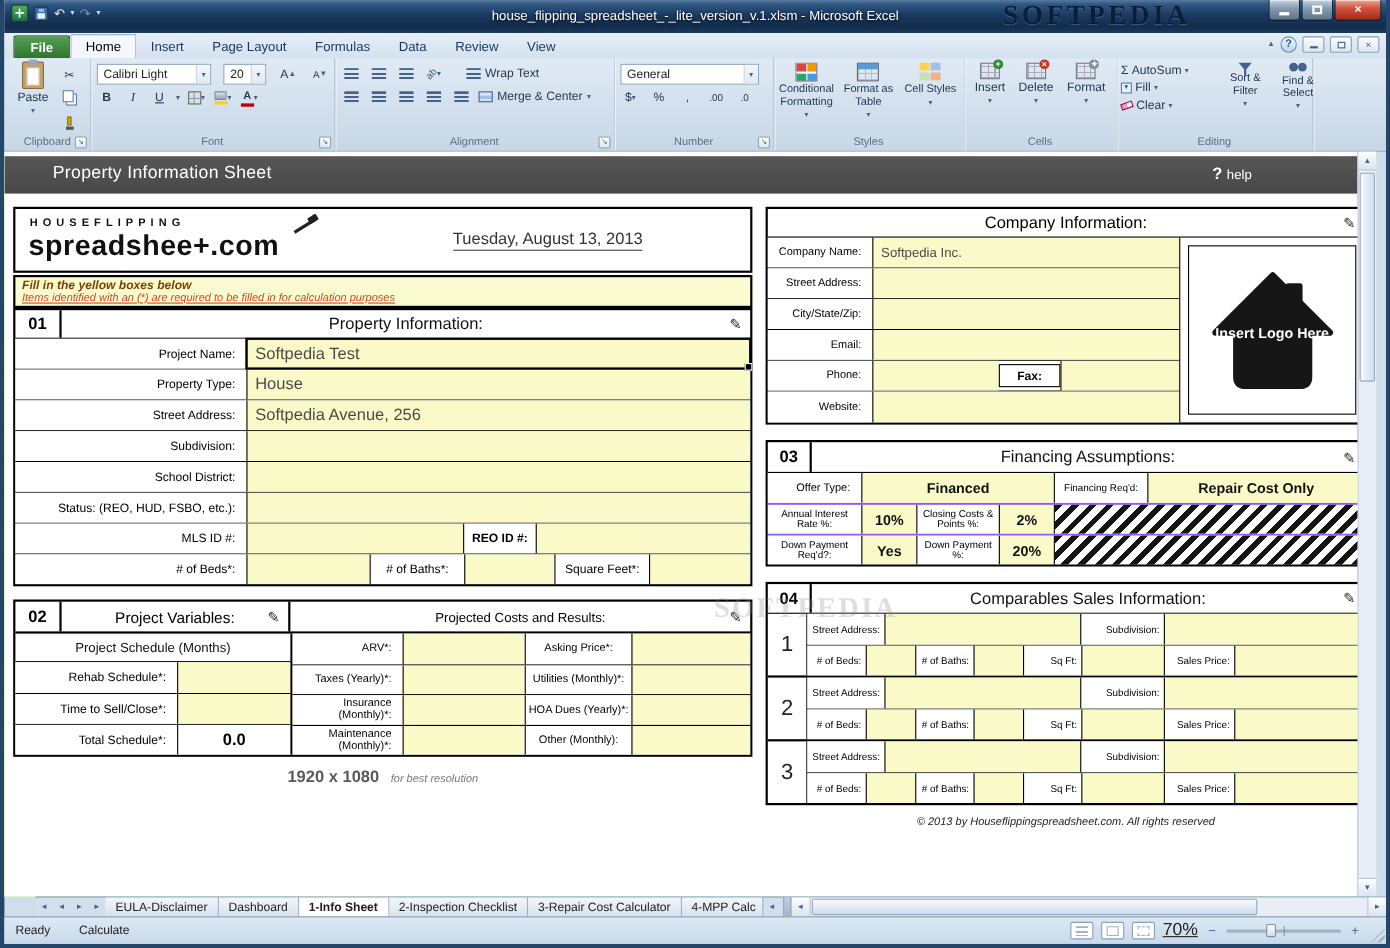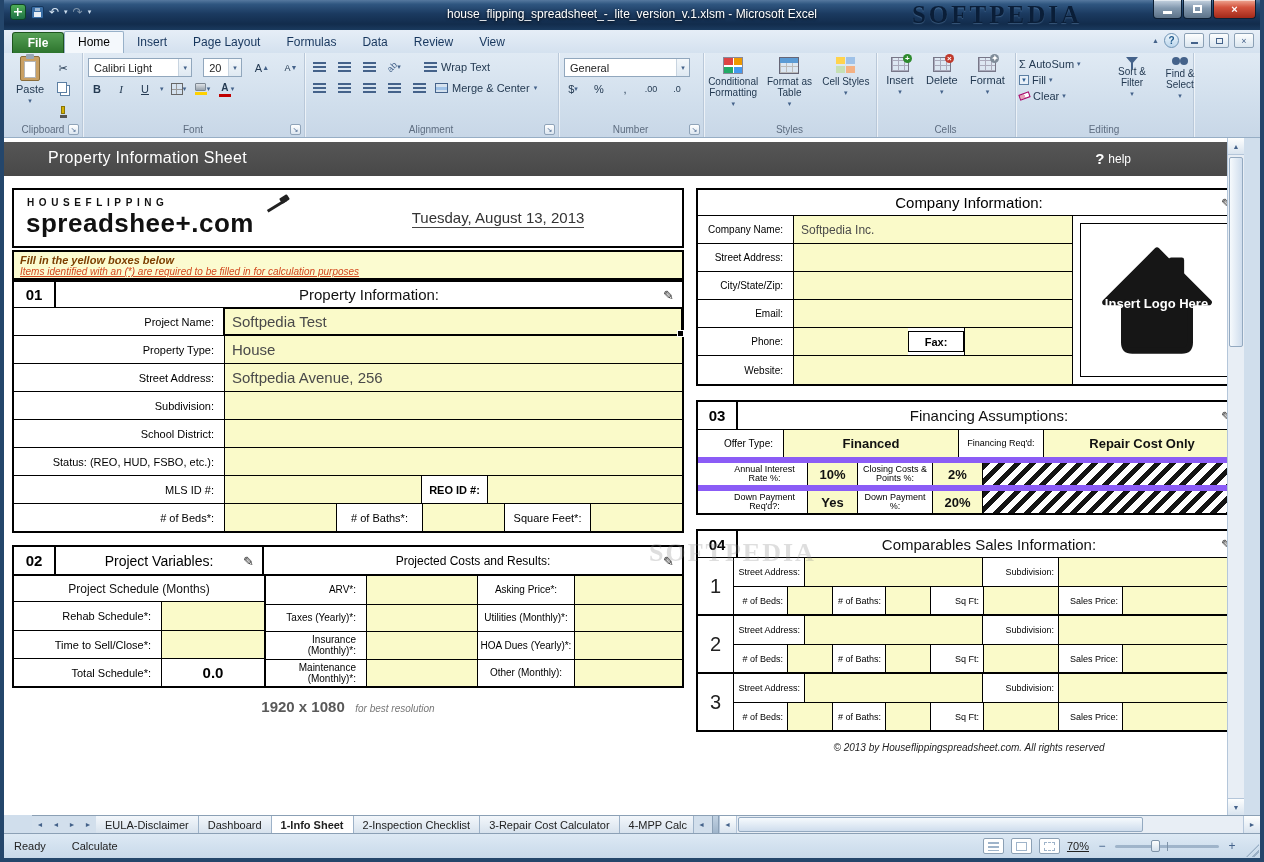--- a/index.html
+++ b/index.html
@@ -108,21 +108,21 @@
   .ic-eraser { width:11px; height:6px; background:linear-gradient(90deg,#e8a2b8 55%,#fff 55%); border:1px solid #a06; transform:rotate(-20deg); }
   .edit-right { position:absolute; left:94px; top:4px; display:flex; gap:2px; }
   .ic-funnel { width:0; height:0; border-left:6px solid transparent; border-right:6px solid transparent; border-top:7px solid #44628a; position:relative; }
   .ic-funnel::after { content:""; position:absolute; left:-1px; top:-1px; width:2px; height:6px; background:#44628a; }
   .ic-binoc { width:16px; height:9px; position:relative; }
   .ic-binoc::before,.ic-binoc::after { content:""; position:absolute; top:0; width:8px; height:8px; border-radius:50%; background:#44628a; }
   .ic-binoc::before { left:0; } .ic-binoc::after { right:0; }
   .cap2 { width:46px; line-height:11px; font-size:10px; }
 
   
-  .sheet-area { position:absolute; left:0; right:16px; top:138px; height:677px; background:#bef264; }
+  .sheet-area { position:absolute; left:0; right:9px; top:138px; height:677px; background:#bef264; }
   .content { position:absolute; left:0; top:0; right:17px; bottom:0; background:#fff; overflow:hidden; }
   .band { position:absolute; left:0; top:4px; right:0; height:34px; background:linear-gradient(#565656,#484848); color:#fff; z-index:3; }
   .band-title { position:absolute; left:44px; top:7px; font-size:16px; letter-spacing:.3px; }
   .band-help { position:absolute; right:96px; top:8px; font-size:12px; display:flex; align-items:center; gap:4px; }
   .band-help .q { font-size:15px; font-weight:bold; }
   .wm-mid { position:absolute; left:645px; top:400px; font-family:"Liberation Serif",serif; font-weight:bold; font-size:26px; letter-spacing:2px; color:#8a8a8a; opacity:.28; z-index:6; pointer-events:none; }
 
   .left-col { position:absolute; left:8px; top:50px; width:672px; z-index:2; }
   .right-col { position:absolute; left:692px; top:50px; width:546px; z-index:2; }
 
@@ -190,21 +190,21 @@
   .fax-lbl { border:1px solid #000; margin:3px 0; font-size:11px; font-weight:bold; display:flex; align-items:center; justify-content:center; background:#fff; }
   .logo-cell { flex:1; border-left:1px solid #000; position:relative; }
   .logo-inner { position:absolute; inset:7px; border:1px solid #000; display:flex; align-items:center; justify-content:center; }
   .logo-inner svg { width:118px; height:118px; }
   .ilh { position:absolute; left:0; right:0; top:52%; transform:translateY(-50%); text-align:center; color:#fff; font-weight:bold; font-size:13px; z-index:2; }
 
   
   .fin { margin-top:14px; }
   .fin .head { height:27px; display:grid; grid-template-columns:40px 1fr; }
   .fin-r1 { height:28px; border-top:1px solid #000; display:grid; grid-template-columns:85px 175px 85px 1fr; }
-  .fin-r2 { height:28px; border-top:6px solid #8b5cf6; display:grid; grid-template-columns:85px 50px 75px 50px 1fr;padding-left:24px; }
+  .fin-r2 { height:28px; border-top:2px solid #8b5cf6; display:grid; grid-template-columns:85px 50px 75px 50px 1fr; }
   .fin .cl { font-size:10px; }
   .fin .cl.sm { font-size:9px; line-height:9px; justify-content:center; text-align:center; padding:0 2px; border-left:none; }
   .fin .cl.smb { border-left:1px solid #000; }
   .fin-val { background:#fafac9; border-left:1px solid #000; display:flex; align-items:center; justify-content:center; font-weight:bold; font-size:13px; color:#111; }
   .hatch { border-left:1px solid #000; background:repeating-linear-gradient(135deg,#141414 0 5px,#fff 5px 11px); }
 
   
   .comp { margin-top:14px; }
   .comp .head { height:27px; display:grid; grid-template-columns:40px 1fr; border-bottom:1px solid #000; }
   .cgroup { display:flex; }
@@ -240,21 +240,21 @@
   
   .statusbar { position:absolute; left:0; right:0; top:833px; height:25px; background:linear-gradient(#dde9f4,#c8d9ea); border-top:1px solid #8ba0b5; display:flex; align-items:center; font-size:11px; color:#222; }
   .sb-ready { margin-left:10px; }
   .sb-calc { margin-left:26px; }
   .sb-right { margin-left:auto; display:flex; align-items:center; gap:7px; margin-right:22px; }
   .vbtn { width:21px; height:16px; border:1px solid #8ba0b5; background:#fff; border-radius:2px; display:flex; align-items:center; justify-content:center; }
   .vb-ic { width:11px; height:9px; }
   .vb1 { background:repeating-linear-gradient(180deg,#9fb4ca 0 2px,transparent 2px 4px); }
   .vb2 { border:1px solid #9fb4ca; background:#fff; }
   .vb3 { border:1px dashed #9fb4ca; background:#fff; }
-  .zoomtxt { font-size:11px;text-decoration:underline; }
+  .zoomtxt { font-size:16px;text-decoration:underline; }
   .zbtn { font-size:12px; color:#44628a; width:12px; text-align:center; }
   .ztrack { width:104px; height:3px; background:#9fb4ca; border-radius:2px; position:relative; }
   .ztick { position:absolute; left:50%; top:-3px; width:1px; height:9px; background:#7e93a9; }
   .zthumb { position:absolute; left:36px; top:-5px; width:9px; height:12px; background:linear-gradient(#fdfefe,#d3dfeb); border:1px solid #7e93a9; border-radius:2px; }
   .grip { position:absolute; right:1px; bottom:1px; width:13px; height:13px; background:repeating-linear-gradient(135deg,transparent 0 3px,#9ab0c6 3px 5px); clip-path:polygon(100% 0,100% 100%,0 100%); }
 </style>
 </head>
 <body>
 
 <div class="window">

